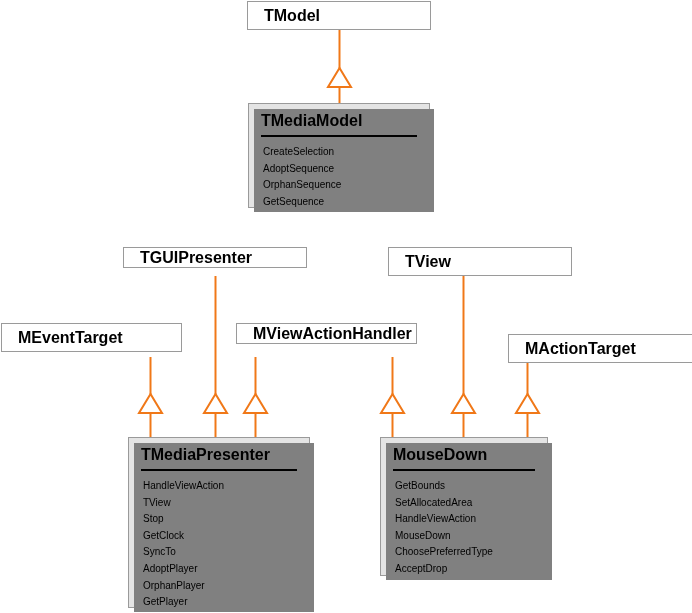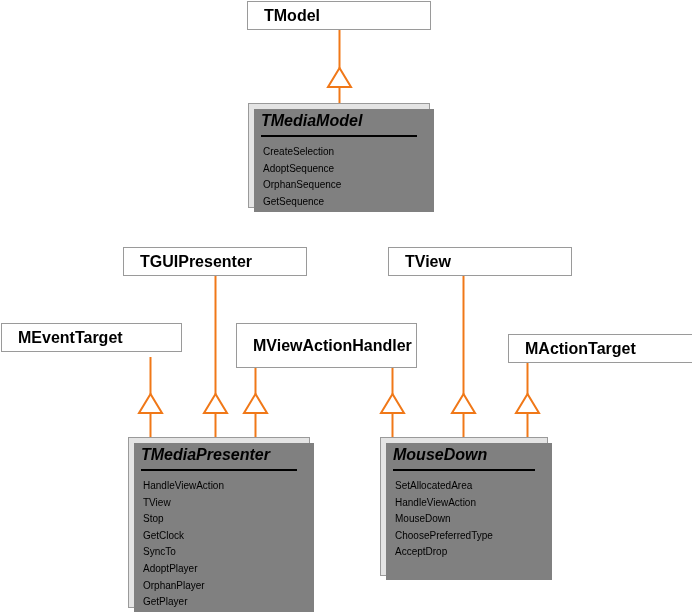--- a/index.html
+++ b/index.html
@@ -62,21 +62,20 @@
     left: 16px;
     top: 50%;
     transform: translateY(-50%);
   }
   
   .compartment-title {
     position: relative;
     margin: 8px 12px 0 12px;
     padding-bottom: 5px;
     border-bottom: 2px solid #000000;
-    font-style: italic;
   }
   .members {
     margin: 0;
     padding: 7px 0 8px 14px;
     list-style: none;
   }
   .members li {
     font-family: "Liberation Sans", sans-serif;
     font-size: 10px;
     line-height: 16.6px;
@@ -141,33 +140,33 @@
   <div class="uml-box filled shadowed" style="left:248px; top:103px; width:182px; height:105px;">
     <div class="uml-title compartment-title">TMediaModel</div>
     <ul class="members">
       <li>CreateSelection</li>
       <li>AdoptSequence</li>
       <li>OrphanSequence</li>
       <li>GetSequence</li>
     </ul>
   </div>
 
-  <div class="uml-box simple" style="left:123px; top:247px; width:184px; height:29px;">
+  <div class="uml-box simple" style="left:123px; top:247px; width:184px; height:21px;">
     <div class="uml-title">TGUIPresenter</div>
   </div>
 
   <div class="uml-box simple" style="left:372px; top:247px; width:184px; height:29px;margin-left:16px;">
     <div class="uml-title">TView</div>
   </div>
 
   <div class="uml-box simple" style="left:1px; top:323px; width:181px; height:29px;">
     <div class="uml-title">MEventTarget</div>
   </div>
 
-  <div class="uml-box simple" style="left:236px; top:323px; width:181px; height:45px;">
+  <div class="uml-box simple" style="left:236px; top:323px; width:181px; height:21px;">
     <div class="uml-title">MViewActionHandler</div>
   </div>
 
   <div class="uml-box simple" style="left:508px; top:334px; width:201px; height:29px;padding-left:20px;">
     <div class="uml-title">MActionTarget</div>
   </div>
 
   <div class="uml-box filled shadowed" style="left:128px; top:437px; width:182px; height:171px;">
     <div class="uml-title compartment-title">TMediaPresenter</div>
     <ul class="members">
@@ -178,20 +177,21 @@
       <li>SyncTo</li>
       <li>AdoptPlayer</li>
       <li>OrphanPlayer</li>
       <li>GetPlayer</li>
     </ul>
   </div>
 
   <div class="uml-box filled shadowed" style="left:380px; top:437px; width:168px; height:139px;">
     <div class="uml-title compartment-title">MouseDown</div>
     <ul class="members">
+      <li>GetBounds</li>
       <li>SetAllocatedArea</li>
       <li>HandleViewAction</li>
       <li>MouseDown</li>
       <li>ChoosePreferredType</li>
       <li>AcceptDrop</li>
     </ul>
   </div>
 
 </div>
 

